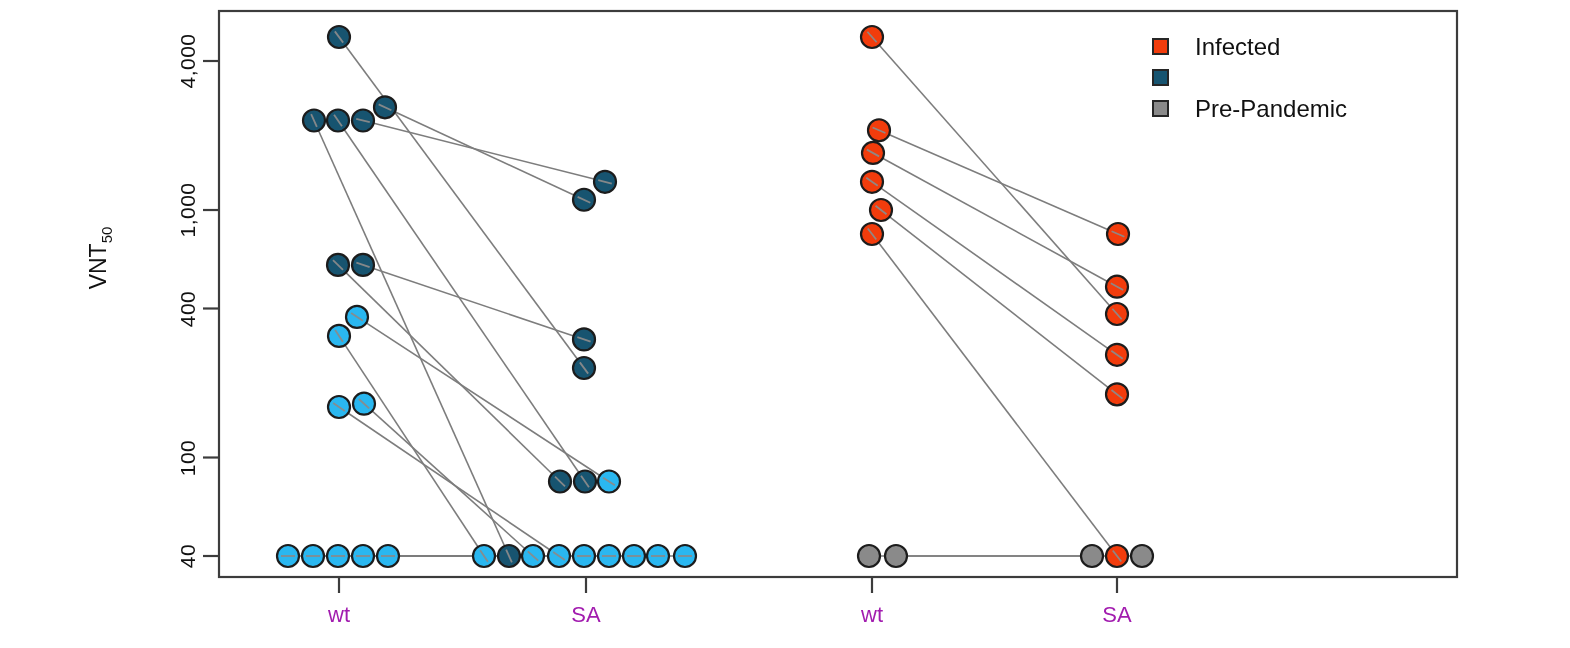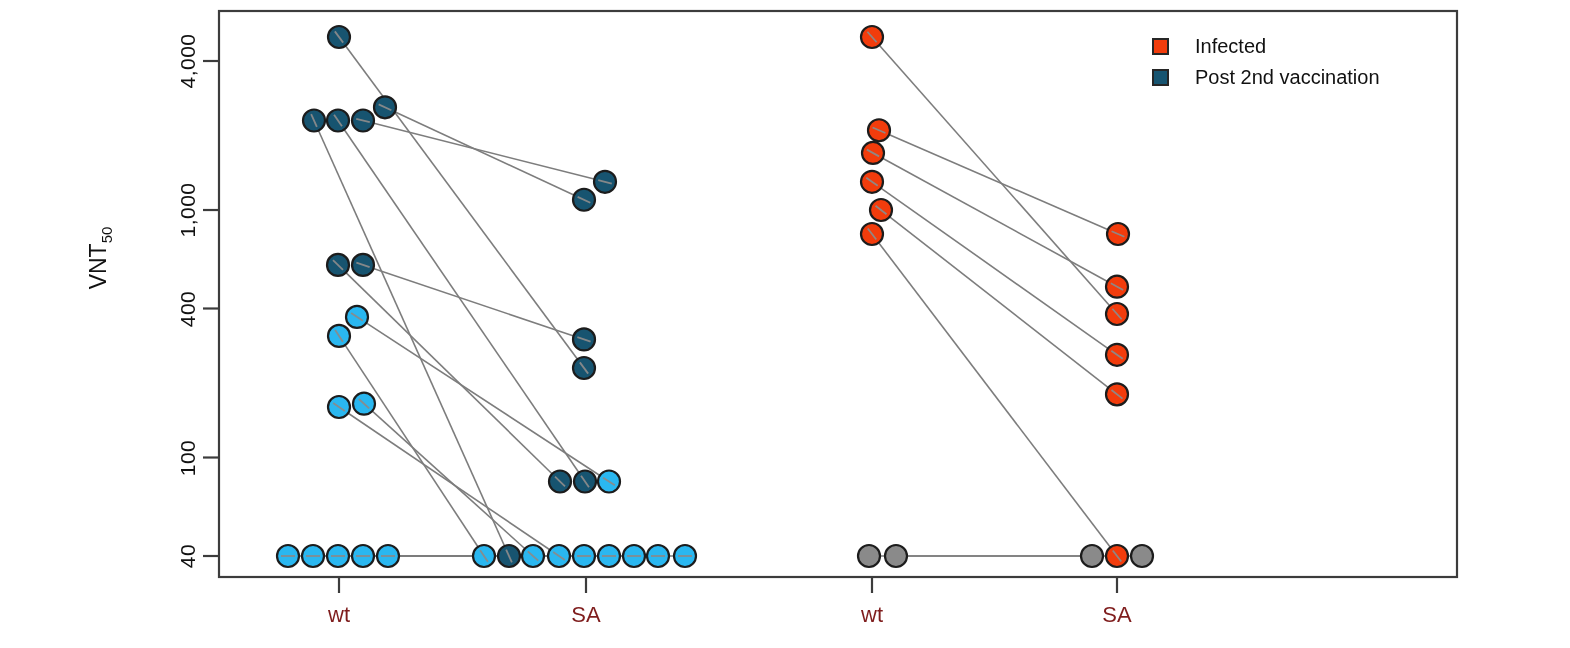--- a/index.html
+++ b/index.html
@@ -1,29 +1,29 @@
 <!DOCTYPE html>
 <html><head>
 <meta charset="utf-8">
 <style>
   html,body{margin:0;padding:0;background:#ffffff;}
   #fig{position:relative;width:1570px;height:648px;background:#ffffff;overflow:hidden;
        font-family:"Liberation Sans", sans-serif;}
   #plot-svg{position:absolute;left:0;top:0;}
   .ytick{position:absolute;transform:translate(-50%,-50%) rotate(-90deg);
          font-size:21px;color:#111;white-space:nowrap;letter-spacing:0.5px;}
-  .xtick{position:absolute;transform:translate(-50%,-50%);font-size:22px;color:#7f1d1d;}
+  .xtick{position:absolute;transform:translate(-50%,-50%);font-size:22px;color:#a21caf;}
   .ylab{position:absolute;transform:translate(-50%,-50%) rotate(-90deg);
         font-size:23px;color:#111;white-space:nowrap;}
   .ylab sub{font-size:15px;}
   #legend{position:absolute;}
   .legend-row{display:flex;align-items:center;height:31px;}
   .legend-swatch{width:17px;height:17px;border:2px solid #262626;box-sizing:border-box;
                  margin-right:26px;flex:0 0 auto;}
-  .legend-label{font-size:20px;color:#111;white-space:nowrap;}
+  .legend-label{font-size:24px;color:#111;white-space:nowrap;}
 </style>
 </head>
 <body>
 
 <div id="fig">
   <svg id="plot-svg" width="1570" height="648">
       <rect x="219" y="11" width="1238" height="566" fill="#ffffff" stroke="#3c3c3c" stroke-width="2.2"></rect>
       <line x1="203" y1="61" x2="219" y2="61" stroke="#3c3c3c" stroke-width="2.2"></line>
       <line x1="203" y1="210.0098478536707" x2="219" y2="210.0098478536707" stroke="#3c3c3c" stroke-width="2.2"></line>
       <line x1="203" y1="308.5" x2="219" y2="308.5" stroke="#3c3c3c" stroke-width="2.2"></line>
@@ -168,16 +168,19 @@
   <div class="xtick" style="left: 872px; top: 615px;">wt</div>
   <div class="xtick" style="left: 1117px; top: 615px;">SA</div>
 
   <div id="legend" style="left: 1152px; top: 31px;">
     <div class="legend-row">
       <span class="legend-swatch" style="background: rgb(242, 60, 12);"></span>
       <span class="legend-label">Infected</span>
     </div>
     <div class="legend-row">
       <span class="legend-swatch" style="background: rgb(23, 84, 112);"></span>
-      <span class="legend-label">Post 2nd vaccination</span>
+    </div>
+    <div class="legend-row">
+      <span class="legend-swatch" style="background: rgb(138, 138, 138);"></span>
+      <span class="legend-label">Pre-Pandemic</span>
     </div>
   </div>
 </div>
 
 </body></html>

